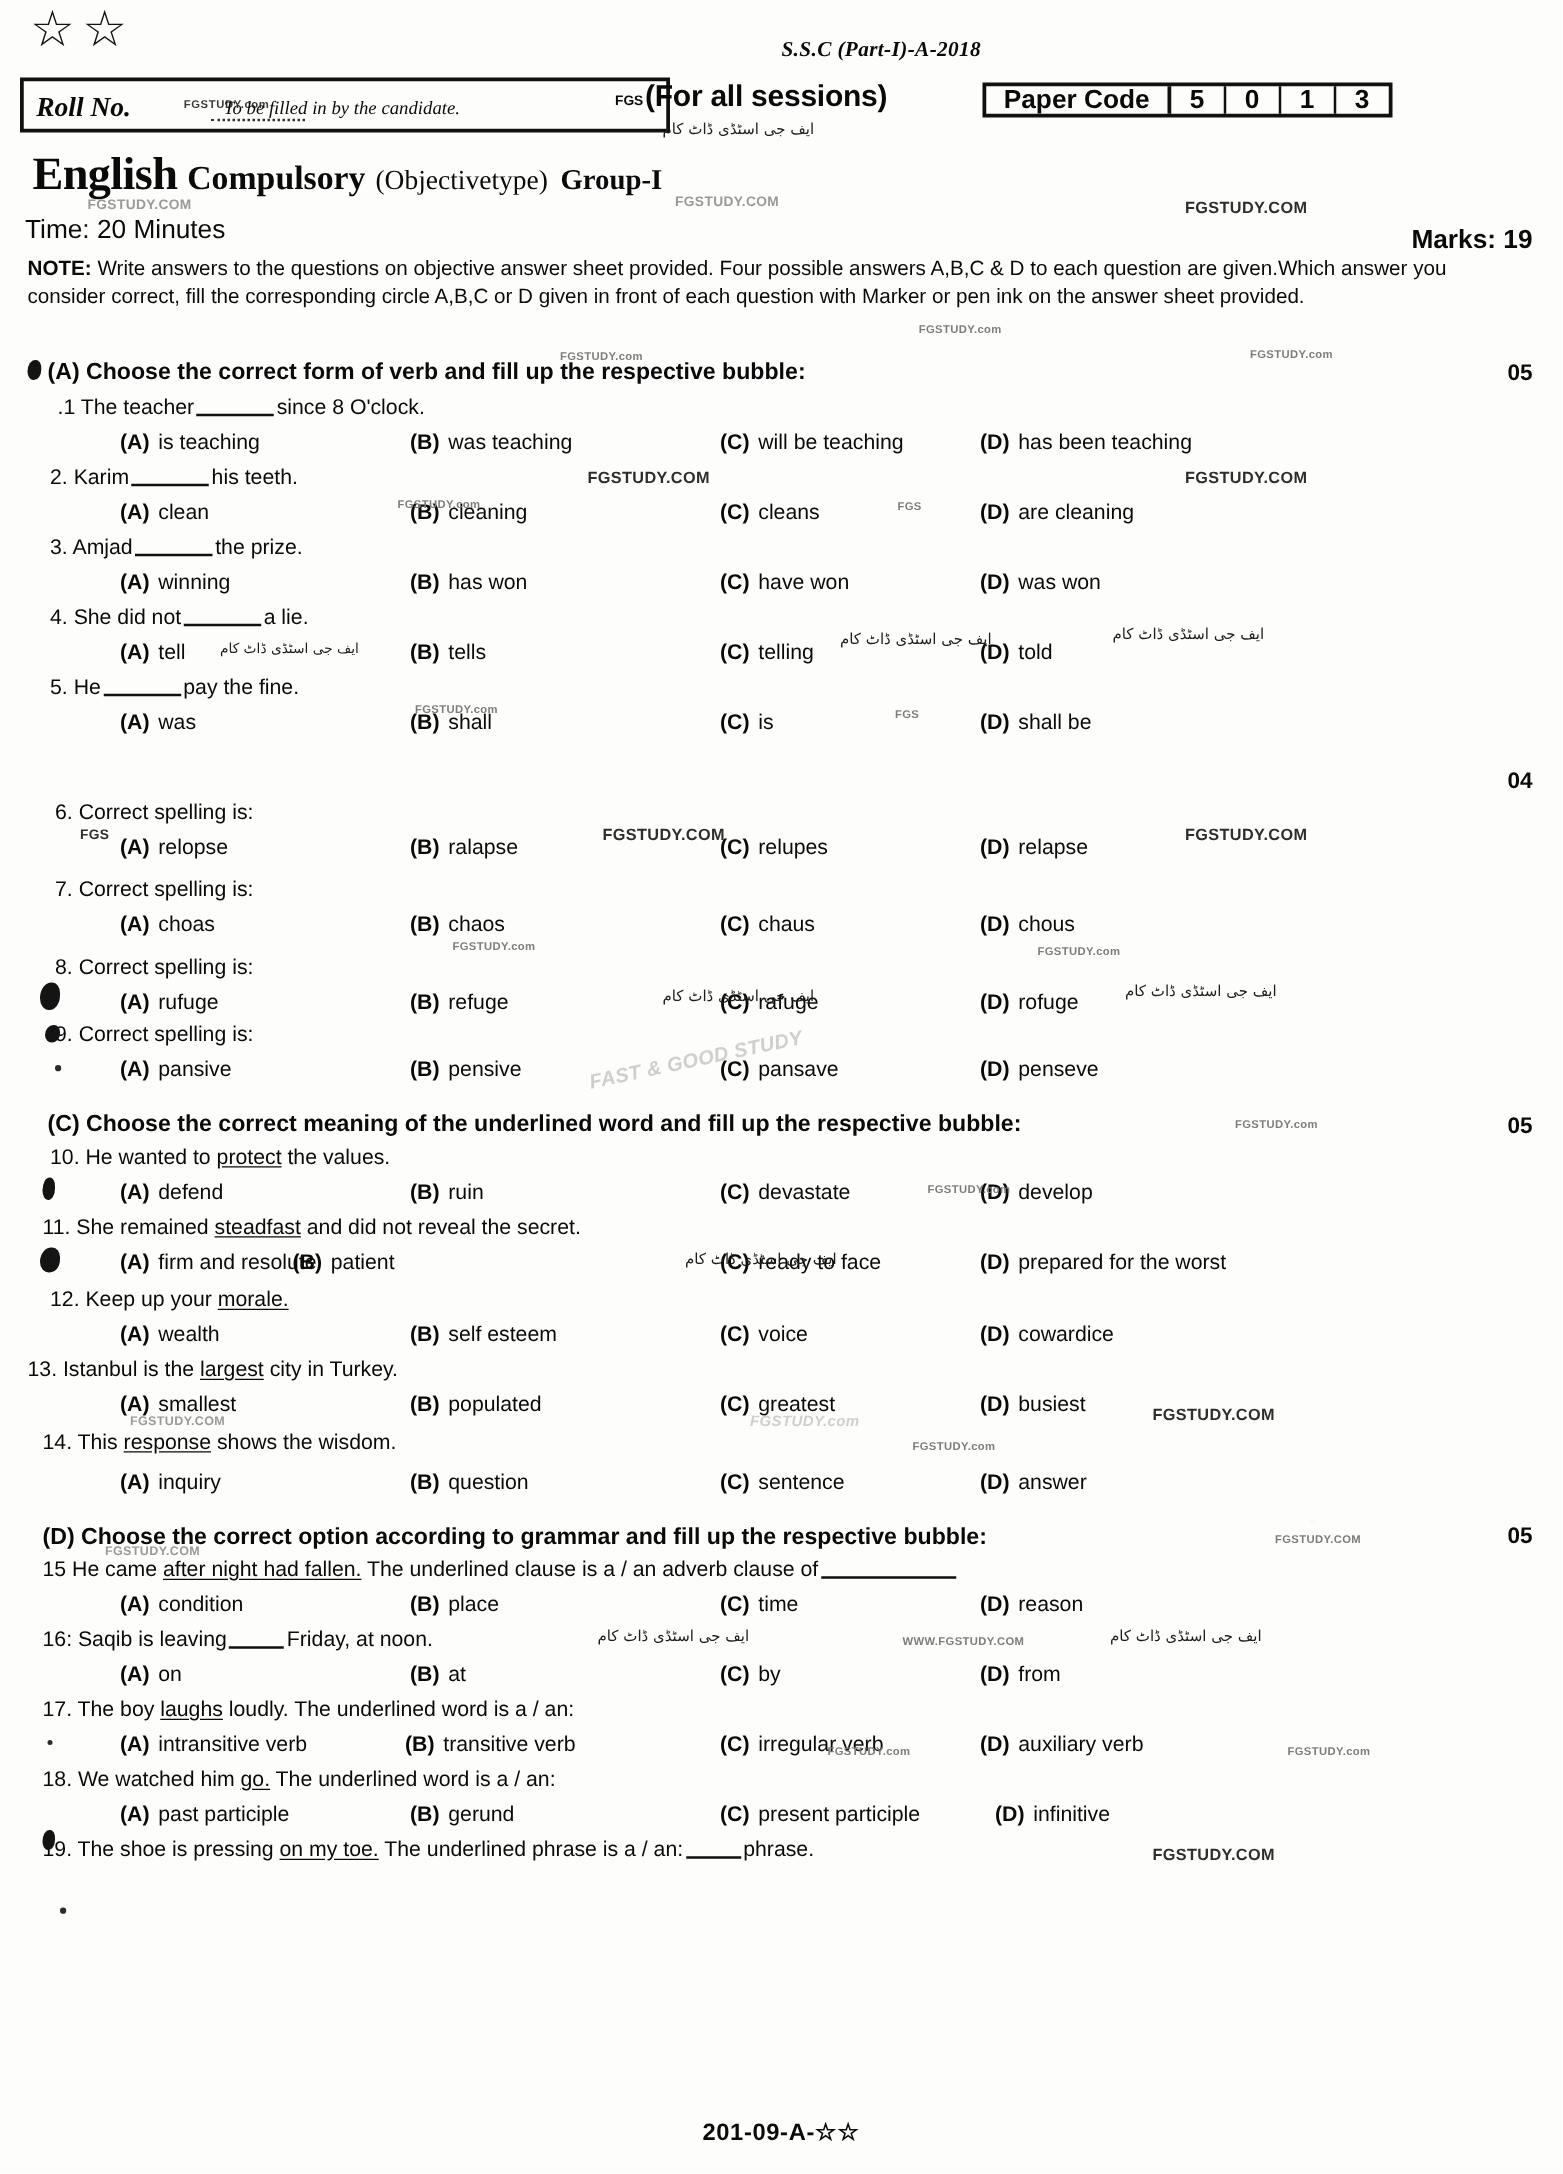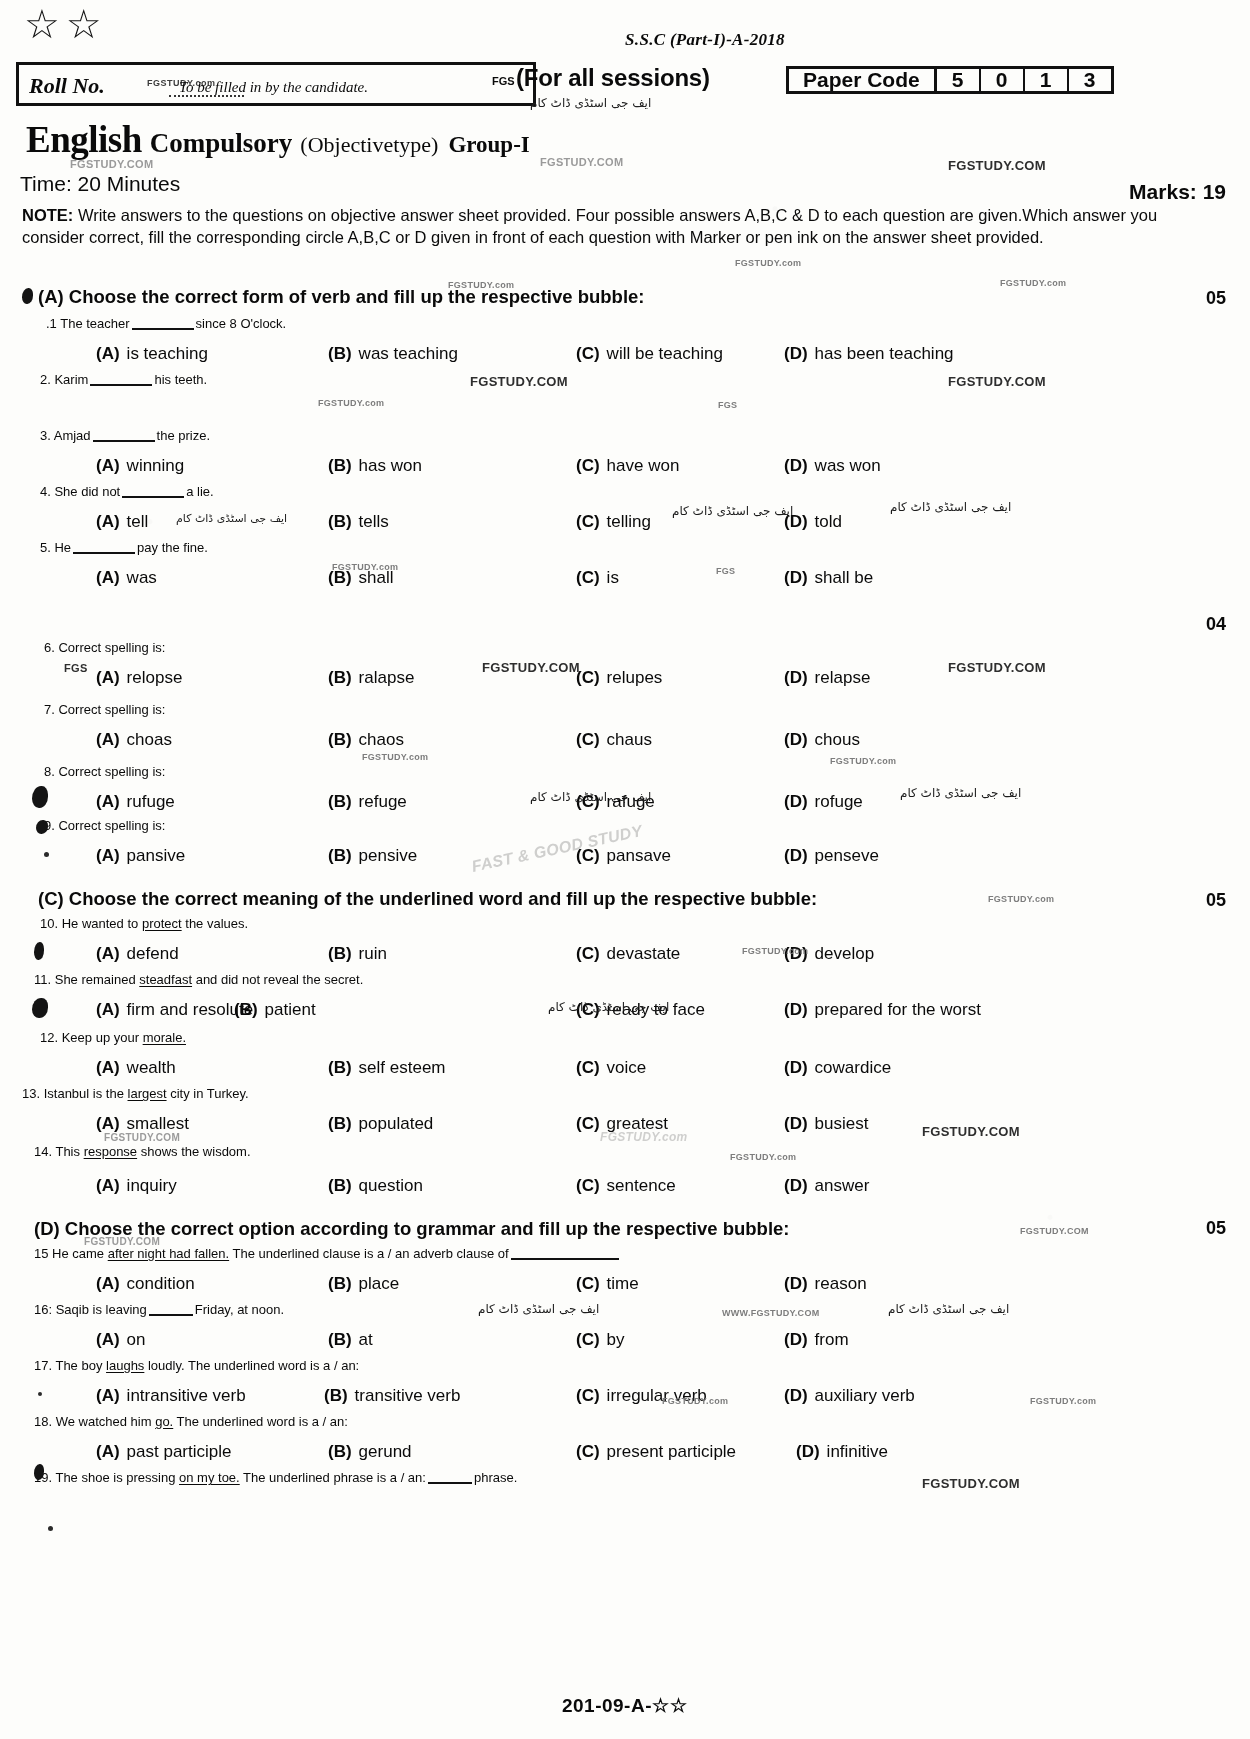--- a/index.html
+++ b/index.html
@@ -194,21 +194,21 @@
     white-space: nowrap;
   }
   .sec-marks {
     position: absolute;
     right: 24px;
     font-size: 18px;
     font-weight: bold;
   }
   .qstem {
     position: absolute;
-    font-size: 13px;
+    font-size: 17px;
     white-space: nowrap;
   }
   .qstem u { text-decoration: underline; text-underline-offset: 2px; }
   .blank {
     display: inline-block;
     width: 62px;
     border-bottom: 2px solid #111;
     margin: 0 2px;
     vertical-align: -2px;
   }
@@ -338,20 +338,26 @@
     <span class="opt o2"><span class="lab">(B)</span><span>was teaching</span></span>
     <span class="opt o3"><span class="lab">(C)</span><span>will be teaching</span></span>
     <span class="opt o4"><span class="lab">(D)</span><span>has been teaching</span></span>
   </div>
 
   <div class="qstem" style="left:40px; top:372px;">
     <span>2. Karim</span><span class="blank"></span><span>his teeth.</span>
   </div>
   <div class="wm" style="left:470px; top:374px;">FGSTUDY.COM</div>
   <div class="wm" style="left:948px; top:374px;">FGSTUDY.COM</div>
+  <div class="opts" style="top:400px;">
+    <span class="opt o1"><span class="lab">(A)</span><span>clean</span></span>
+    <span class="opt o2"><span class="lab">(B)</span><span>cleaning</span></span>
+    <span class="opt o3"><span class="lab">(C)</span><span>cleans</span></span>
+    <span class="opt o4"><span class="lab">(D)</span><span>are cleaning</span></span>
+  </div>
   <div class="wm tiny" style="left:318px; top:398px;">FGSTUDY.com</div>
   <div class="wm tiny" style="left:718px; top:400px;">FGS</div>
 
   <div class="qstem" style="left:40px; top:428px;">
     <span>3. Amjad</span><span class="blank"></span><span>the prize.</span>
   </div>
   <div class="opts" style="top:456px;">
     <span class="opt o1"><span class="lab">(A)</span><span>winning</span></span>
     <span class="opt o2"><span class="lab">(B)</span><span>has won</span></span>
     <span class="opt o3"><span class="lab">(C)</span><span>have won</span></span>

